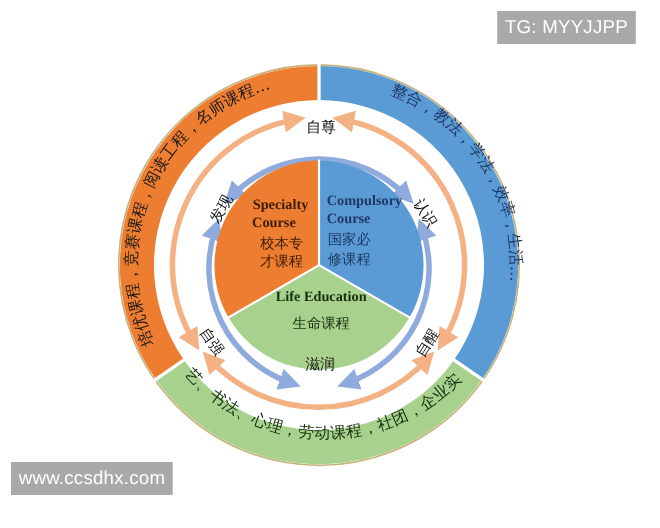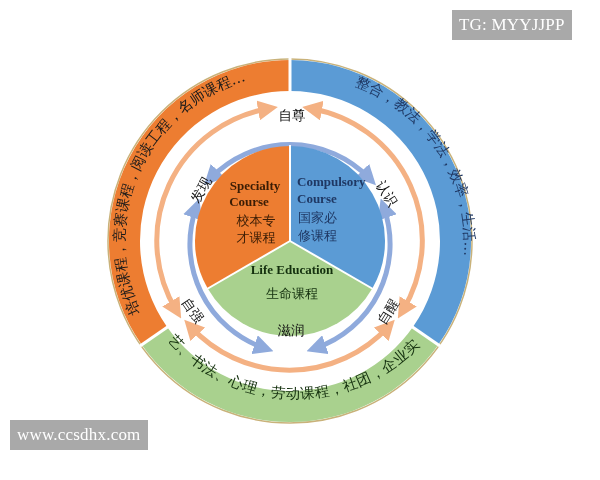--- a/index.html
+++ b/index.html
@@ -3,21 +3,21 @@
   <meta charset="utf-8">
   <style>
     html, body { margin: 0; padding: 0; }
     body {
       width: 600px; height: 480px; background: #ffffff;
       position: relative; overflow: hidden;
       font-family: "DejaVu Serif", "Liberation Serif", serif;
     }
     .watermark {
       position: absolute; background: #a9a9a9; color: #ffffff;
-      font-family: Liberation Serif, serif;
+      font-family: Liberation Sans, sans-serif;
       font-size: 17px; line-height: 30px; padding: 0 7px; letter-spacing: 0.2px;
     }
     #wm-top { left: 452px; top: 10px; }
     #wm-bottom { left: 10px; top: 420px; }
     svg#diagram { position: absolute; left: 0; top: 0; }
     .ring-text { font-family: "DejaVu Serif", "Liberation Serif", serif; font-size: 14.5px; fill: #1a1a1a; }
     .node-text { font-family: "DejaVu Serif", "Liberation Serif", serif; font-size: 13.5px; fill: #111111; }
     .en-label { font-family: "Liberation Serif", "DejaVu Serif", serif; font-weight: bold; font-size: 13px; }
     .cn-label { font-family: "DejaVu Serif", "Liberation Serif", serif; font-size: 13px; }
   </style>

